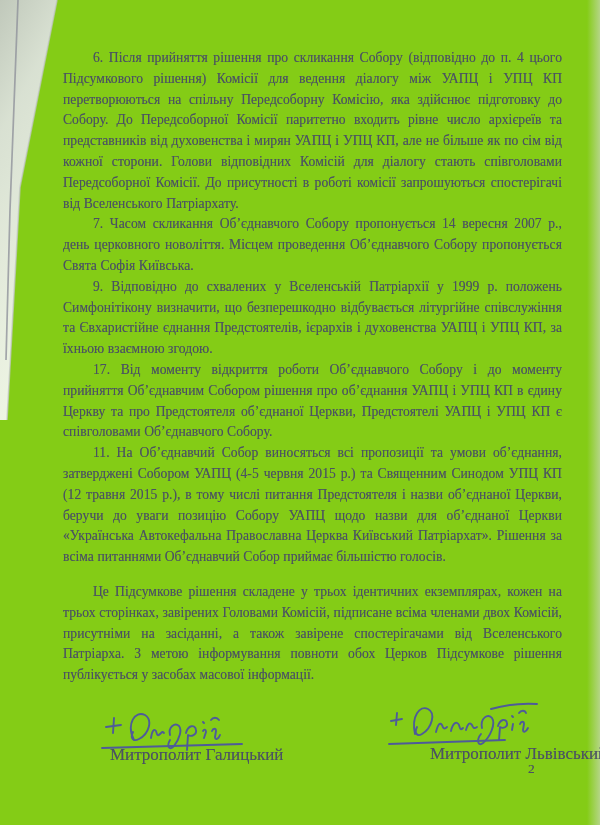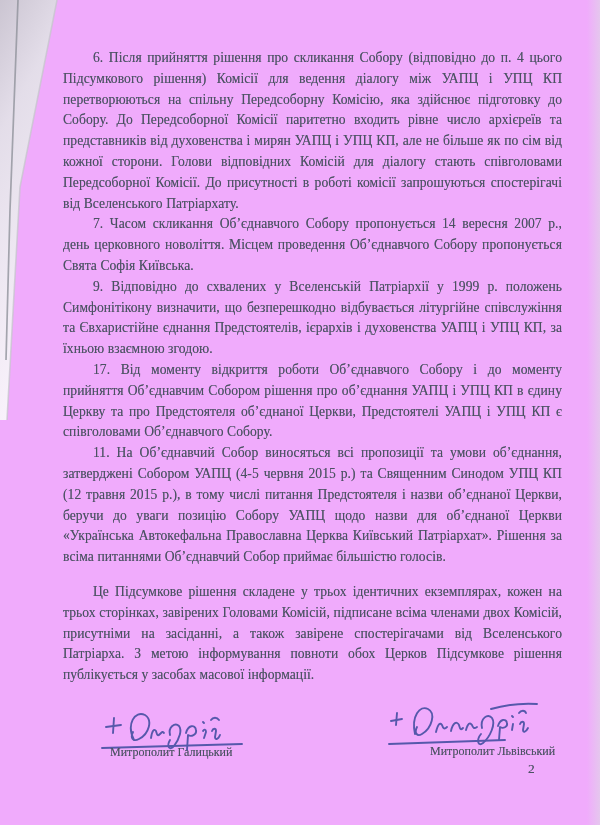--- a/index.html
+++ b/index.html
@@ -10,21 +10,21 @@
     width: 600px;
     height: 825px;
     background: #fcfcfd;
     position: relative;
     overflow: hidden;
     font-family: "Liberation Serif", "DejaVu Serif", serif;
   }
   .page {
     position: absolute;
     inset: 0;
-    background: #f0abfc;
+    background: #84cc16;
   }
   
   .corner-shadow-svg {
     position: absolute;
     left: 0; top: 0;
     pointer-events: none;
   }
   .right-edge-shadow {
     position: absolute;
     right: 0; top: 0;
@@ -54,21 +54,21 @@
   }
   
   .signature {
     position: absolute;
   }
   .signature svg {
     display: block;
   }
   .sig-caption {
     position: absolute;
-    font-size: 12px;
+    font-size: 17px;
     color: #4b5263;
     text-shadow: 0 0 0.6px rgba(75,82,99,0.5);
     white-space: nowrap;
   }
   .sig-caption.left { left: 110px; top: 745px; }
   .sig-caption.right { left: 385px; top: 744px; margin-left: 45px; }
   .page-number {
     position: absolute;
     left: 528px;
     top: 761px;

